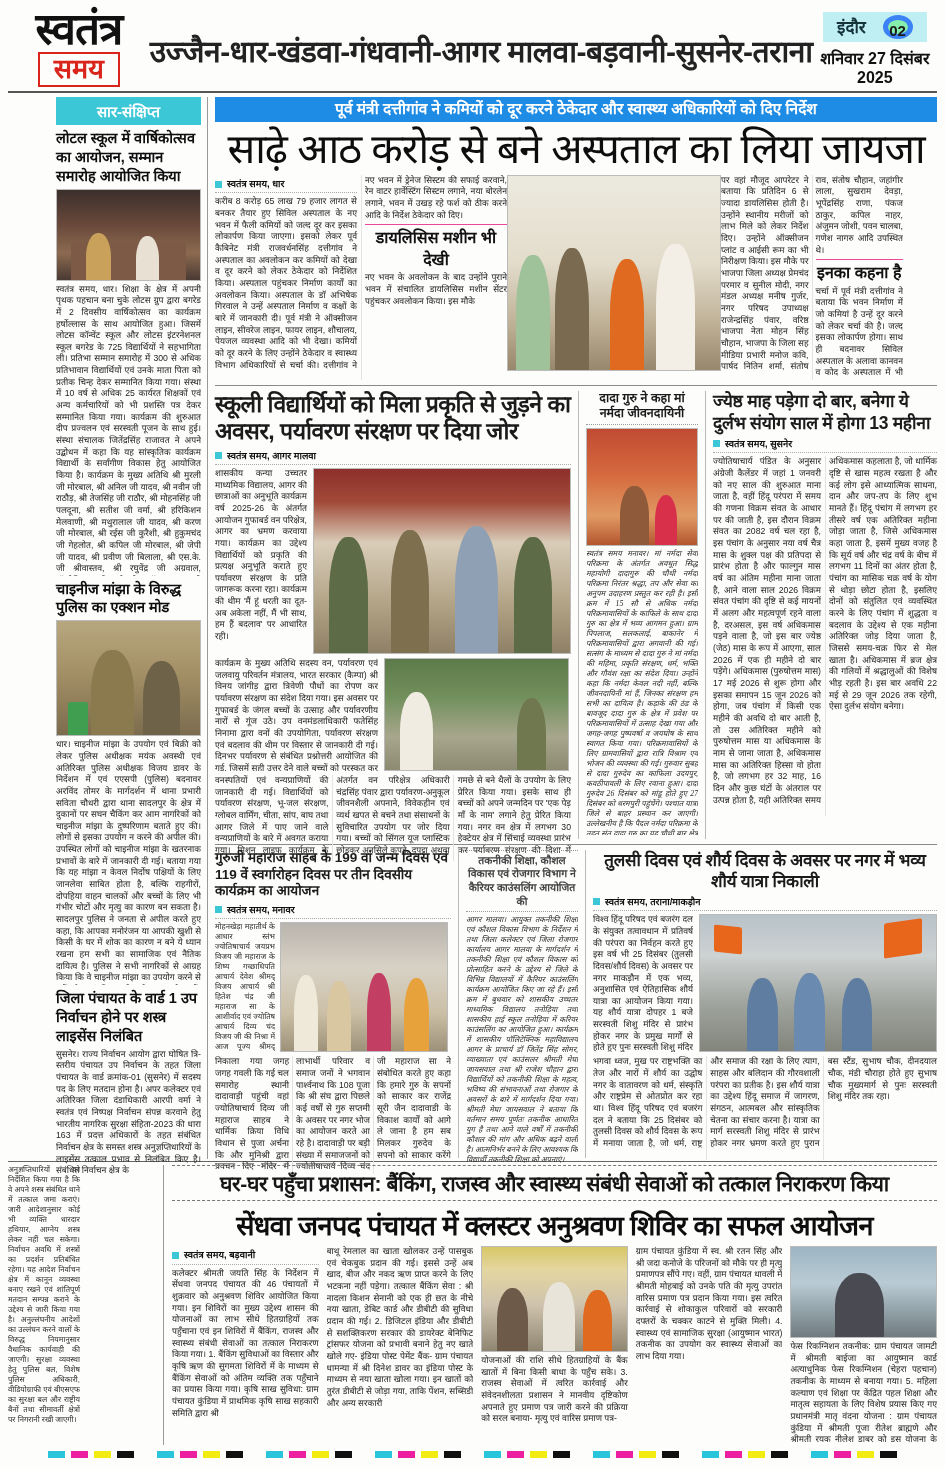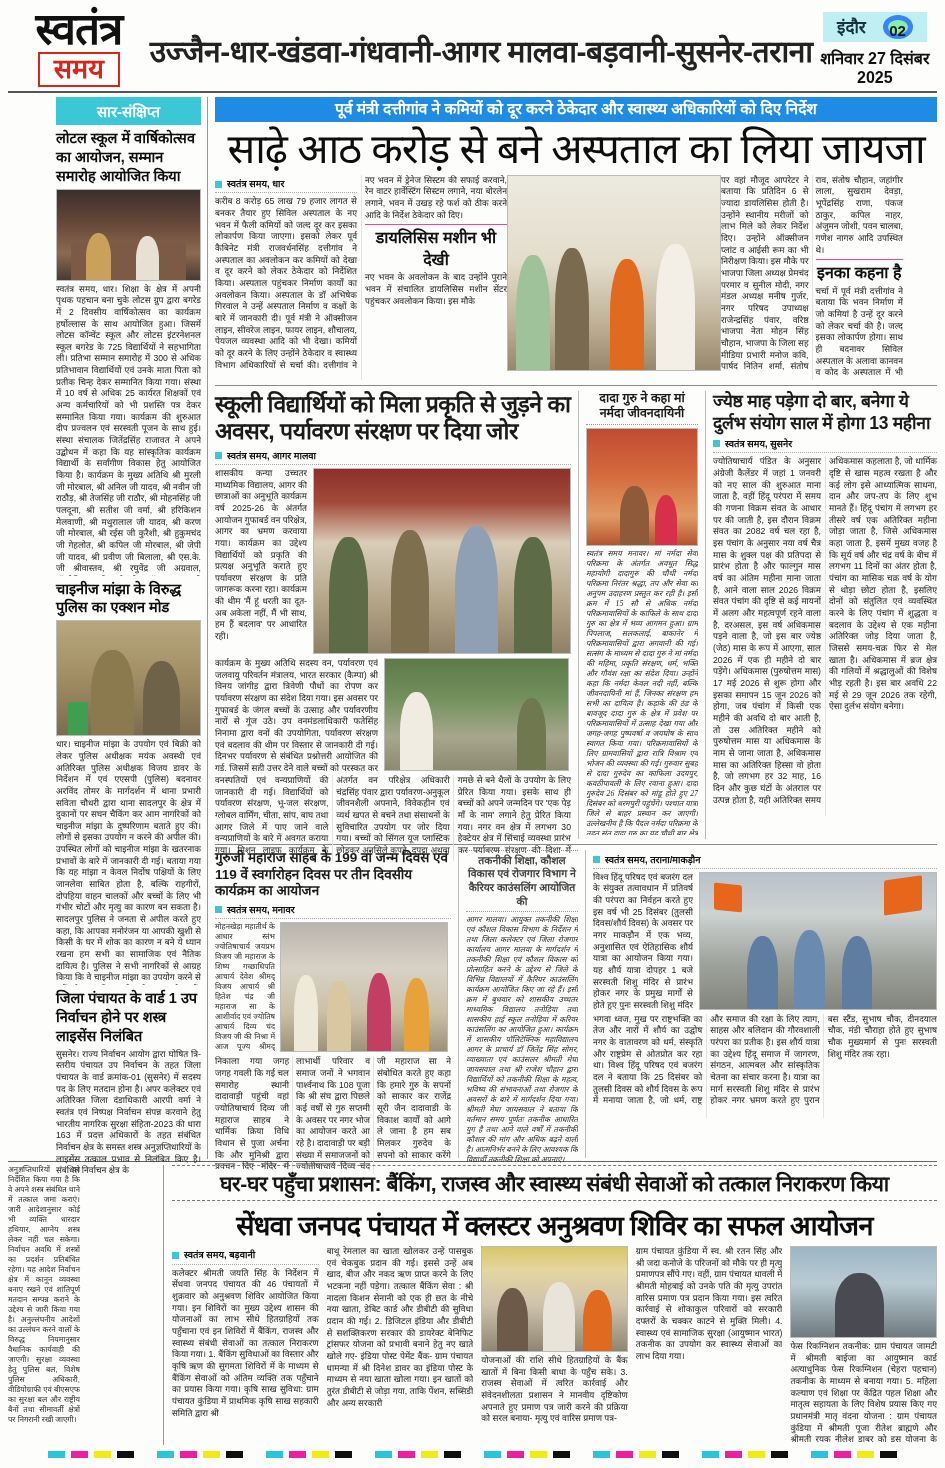--- a/index.html
+++ b/index.html
@@ -303,20 +303,21 @@
         <div class="vline"></div>
 
         <section class="career">
           <div class="career-title">तकनीकी शिक्षा, कौशल विकास एवं रोजगार विभाग ने कैरियर काउंसलिंग आयोजित की</div>
           <div class="tiny italic" style="height:252px;margin-top:3px;">आगर मालवा। आयुक्त तकनीकी शिक्षा एवं कौशल विकास विभाग के निर्देशन में तथा जिला कलेक्टर एवं जिला रोजगार कार्यालय आगर मालवा के मार्गदर्शन में तकनीकी शिक्षा एवं कौशल विकास को प्रोत्साहित करने के उद्देश्य से जिले के विभिन्न विद्यालयों में कैरियर काउंसलिंग कार्यक्रम आयोजित किए जा रहे हैं। इसी क्रम में बुधवार को शासकीय उच्चतर माध्यमिक विद्यालय तनोड़िया तथा शासकीय हाई स्कूल तनोड़िया में करियर काउंसलिंग का आयोजित हुआ। कार्यक्रम में शासकीय पॉलिटेक्निक महाविद्यालय आगर के प्राचार्य डॉ जितेंद्र सिंह सोमर, व्याख्याता एवं काउंसलर श्रीमती मेघा जायसवाल तथा श्री राजेश चौहान द्वारा विद्यार्थियों को तकनीकी शिक्षा के महत्व, भविष्य की संभावनाओं तथा रोजगार के अवसरों के बारे में मार्गदर्शन दिया गया। श्रीमती मेघा जायसवाल ने बताया कि वर्तमान समय पूर्णतः तकनीक आधारित युग है तथा आने वाले वर्षों में तकनीकी कौशल की मांग और अधिक बढ़ने वाली है। आत्मनिर्भर बनने के लिए आवश्यक कि विद्यार्थी तकनीकी शिक्षा को अपनाएं।</div>
         </section>
 
         <div class="vline"></div>
 
         <section class="tulsi">
+          <h2 class="tl-headline">तुलसी दिवस एवं शौर्य दिवस के अवसर पर नगर में भव्य शौर्य यात्रा निकाली</h2>
           <div class="byline">
             <span class="bl-sq"></span>
             <span class="bl-t">स्वतंत्र समय, तराना/माकड़ौन</span>
           </div>
           <div class="tl-r1">
             <div class="tl-colA small">विश्व हिंदू परिषद एवं बजरंग दल के संयुक्त तत्वावधान में प्रतिवर्ष की परंपरा का निर्वहन करते हुए इस वर्ष भी 25 दिसंबर (तुलसी दिवस/शौर्य दिवस) के अवसर पर नगर माकड़ौन में एक भव्य, अनुशासित एवं ऐतिहासिक शौर्य यात्रा का आयोजन किया गया। यह शौर्य यात्रा दोपहर 1 बजे सरस्वती शिशु मंदिर से प्रारंभ होकर नगर के प्रमुख मार्गों से होते हुए पुनः सरस्वती शिशु मंदिर पर विराम के साथ संपन्न हुई। शौर्य यात्रा में बड़ी संख्या में बजरंग दल कार्यकर्ता, विश्व हिंदू परिषद के पदाधिकारी, युवा वर्ग, मातृशक्ति एवं सर्व हिंदू समाज के लोग उत्साहपूर्वक शामिल हुए। हाथों में</div>
             <div class="photo ph-tulsi">
               <div class="fig" style="left:20%;width:13%;height:58%;background:#5e7da0;"></div>
               <div class="fig" style="left:40%;width:13%;height:62%;background:#6b8ab0;"></div>
               <div class="fig" style="left:60%;width:13%;height:58%;background:#5e7da0;"></div>

